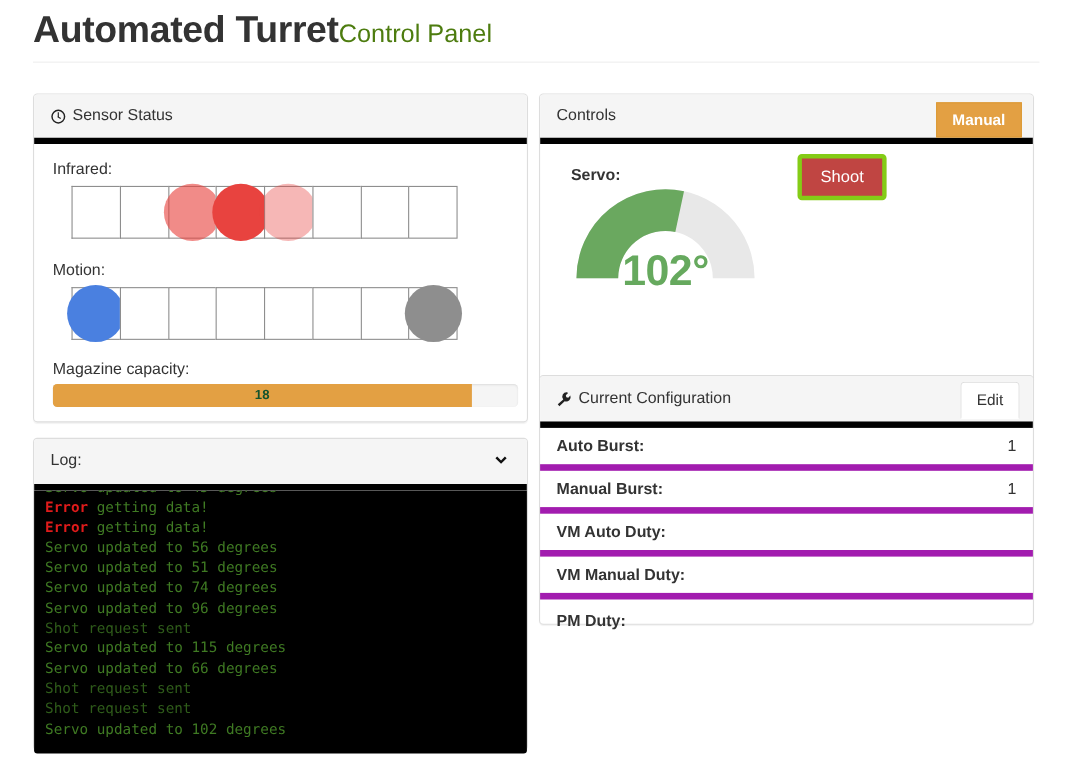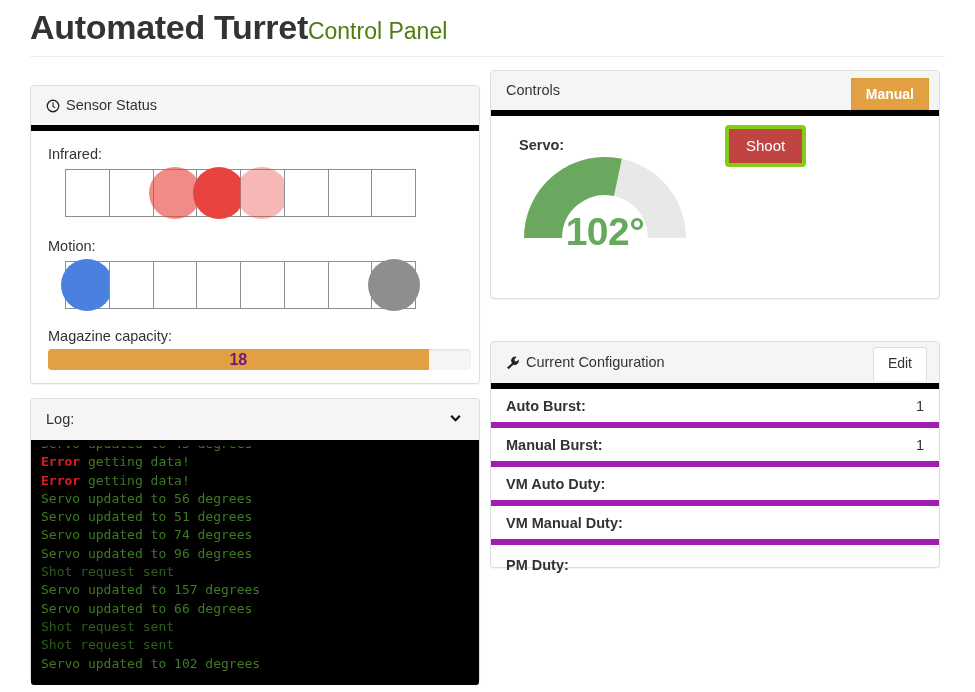--- a/index.html
+++ b/index.html
@@ -76,22 +76,22 @@
     margin-left: 2px;
     width: 423px; height: 21px;
     background: #f5f5f5;
     border-radius: 4px;
     box-shadow: inset 0 1px 2px rgba(0,0,0,.1);
     overflow: hidden;
   }
   .progress-bar-fill {
     height: 100%;
     background: #e3a043;
-    color: #701a75;
-    font-size: 16px; font-weight: bold;
+    color: #14532d;
+    font-size: 12px; font-weight: bold;
     display: flex; align-items: center; justify-content: center;
     line-height: 21px;
   }
 
   
   #log-panel { left: 30px; top: 398px; width: 450px; height: 284px; }
   #log-panel .panel-heading { padding: 11px 15px; }
   .log-head-row { display: flex; align-items: center; justify-content: space-between; }
   .chevron { width: 17px; height: 17px; color: #111111; }
   .log-console {
@@ -104,21 +104,21 @@
   .log-inner { margin-top: -11px; }
   .log-line {
     font-family: "DejaVu Sans Mono", monospace;
     font-size: 13px; line-height: 18.3px;
     color: #3f7a23; white-space: pre;
   }
   .log-line.dim { color: #2f5c1a; }
   .log-err { color: #e01b1b; font-weight: bold; }
 
   
-  #controls-panel { left: 490px; top: 70px; width: 450px; height: 229px; }
+  #controls-panel { left: 490px; top: 85px; width: 450px; height: 263px; }
   .mode-btn {
     position: absolute; right: 10px; top: 7px;
     background: #e3a043; border: 1px solid #dc9a36;
     color: #ffffff; font-size: 14px; font-weight: bold;
     padding: 7px 14px; border-radius: 0; cursor: pointer;
     line-height: 16px;
   }
   .controls-body { position: relative; height: 187px; }
   .servo-label {
     position: absolute; left: 28px; top: 21px;
@@ -246,21 +246,21 @@
     <div class="log-console">
       <div class="log-inner" id="log-lines">
           <div class="log-line">Servo updated to 45 degrees</div>
           <div class="log-line"><span class="log-err">Error</span> getting data!</div>
           <div class="log-line"><span class="log-err">Error</span> getting data!</div>
           <div class="log-line">Servo updated to 56 degrees</div>
           <div class="log-line">Servo updated to 51 degrees</div>
           <div class="log-line">Servo updated to 74 degrees</div>
           <div class="log-line">Servo updated to 96 degrees</div>
           <div class="log-line dim">Shot request sent</div>
-          <div class="log-line">Servo updated to 157 degrees</div>
+          <div class="log-line">Servo updated to 115 degrees</div>
           <div class="log-line">Servo updated to 66 degrees</div>
           <div class="log-line dim">Shot request sent</div>
           <div class="log-line dim">Shot request sent</div>
           <div class="log-line">Servo updated to 102 degrees</div>
         </div>
     </div>
   </div>
 
   <div class="panel" id="controls-panel">
     <div class="panel-heading">

